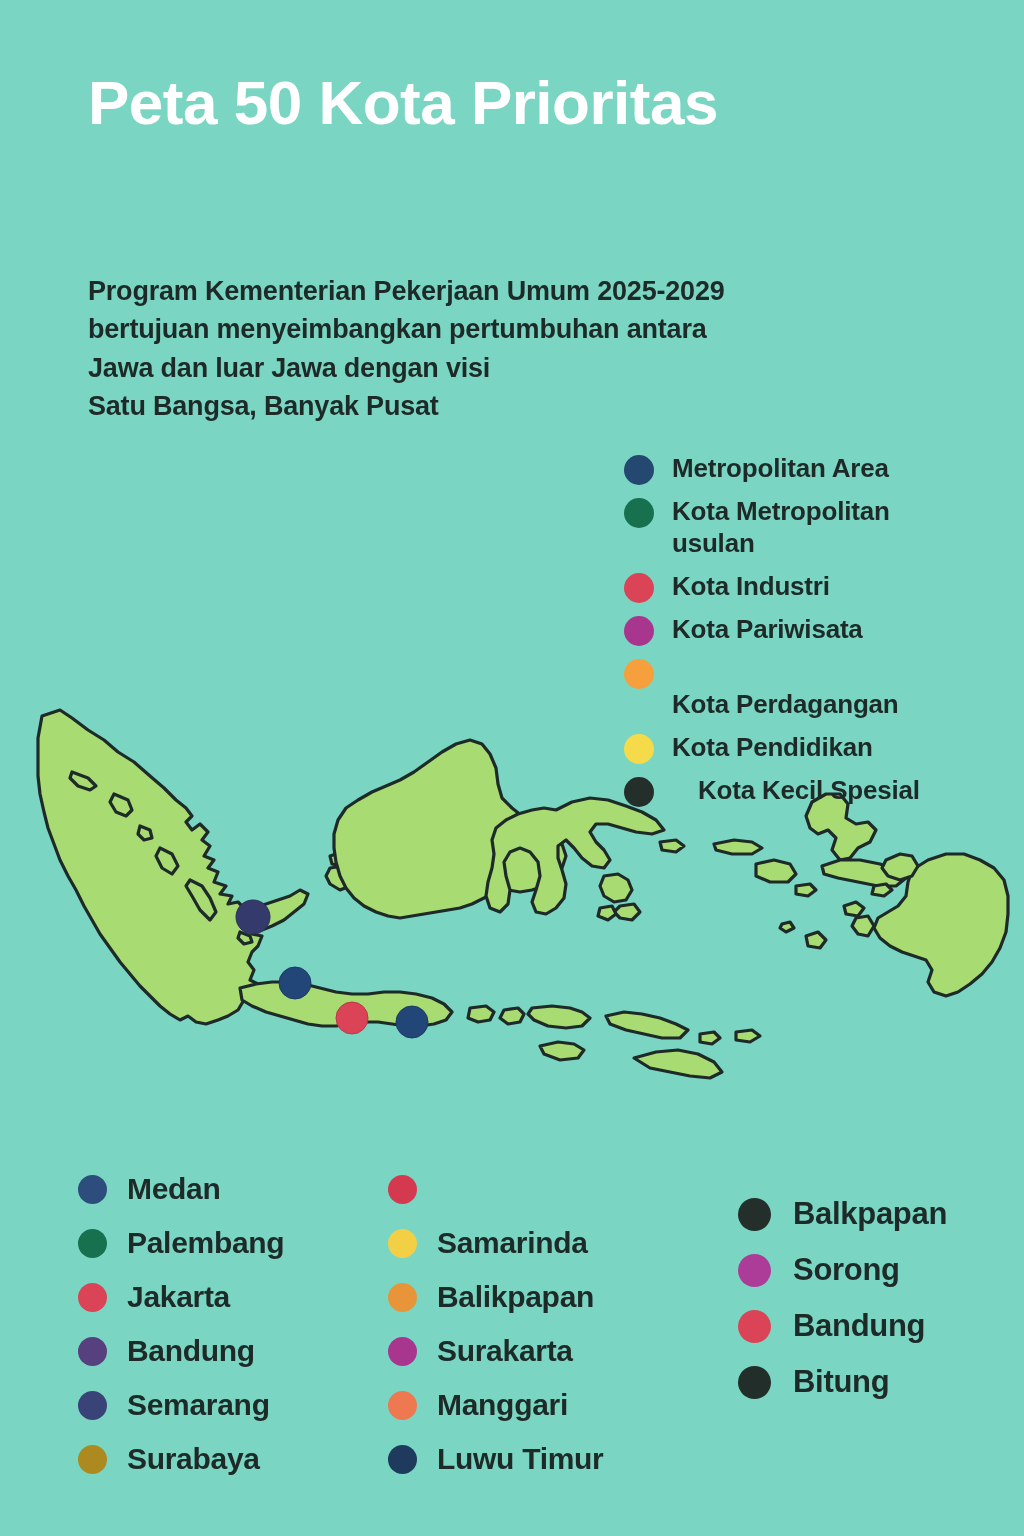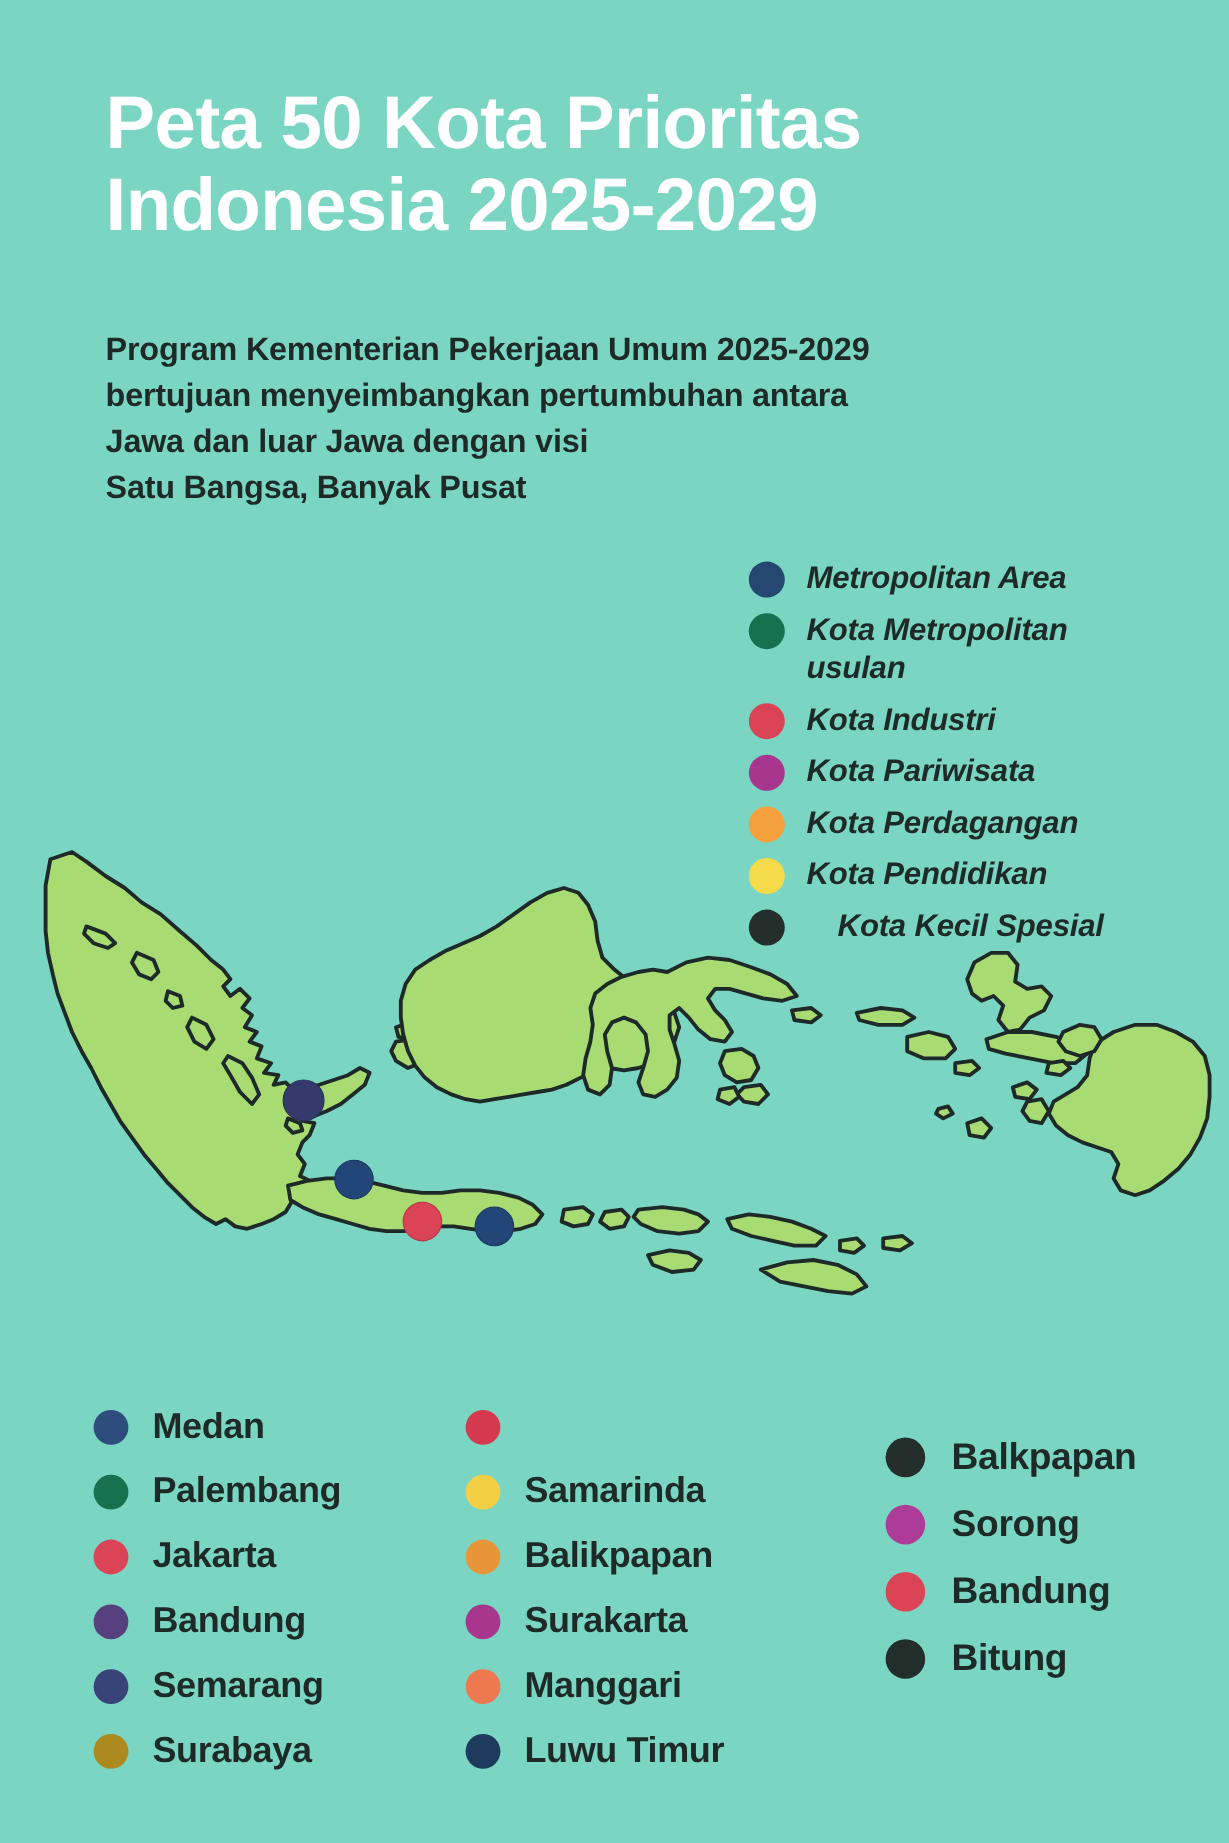--- a/index.html
+++ b/index.html
@@ -42,23 +42,22 @@
     line-height: 1.42;
     color: #1E2A28;
     letter-spacing: -0.2px;
   }
   .subtitle div { white-space: nowrap; }
 
   
   .legend {
     position: absolute;
     left: 624px;
-    top: 466px;
+    top: 453px;
     width: 380px;
-    font-style: italic;
   }
   .legend-row {
     display: flex;
     align-items: flex-start;
     margin-bottom: 11px;
     position: relative;
     z-index: 5;
   }
   .legend-dot {
     width: 30px;
@@ -126,21 +125,20 @@
     font-size: 31px;
   }
 </style>
 </head>
 <body>
 
 <div id="page">
 
   <div class="title">
     <div>Peta 50 Kota Prioritas</div>
-    <div>Indonesia 2025-2029</div>
   </div>
 
   <div class="subtitle">
     <div>Program Kementerian Pekerjaan Umum 2025-2029</div>
     <div>bertujuan menyeimbangkan pertumbuhan antara</div>
     <div>Jawa dan luar Jawa dengan visi</div>
     <div>Satu Bangsa, Banyak Pusat</div>
   </div>
 
   <div class="map-wrap">
@@ -218,21 +216,21 @@
       <div class="legend-row">
         <span class="legend-dot" style="background: rgb(219, 68, 86);"></span>
         <span class="legend-label" style="white-space: nowrap;">Kota Industri</span>
       </div>
       <div class="legend-row">
         <span class="legend-dot" style="background: rgb(168, 54, 143);"></span>
         <span class="legend-label" style="white-space: nowrap;">Kota Pariwisata</span>
       </div>
       <div class="legend-row">
         <span class="legend-dot" style="background: rgb(245, 160, 60);"></span>
-        <span class="legend-label" style="white-space: nowrap;">Kota Perdagangan</span>
+        <span class="legend-label" style="white-space: nowrap; margin-top: 32px;">Kota Perdagangan</span>
       </div>
       <div class="legend-row">
         <span class="legend-dot" style="background: rgb(245, 219, 74);"></span>
         <span class="legend-label" style="white-space: nowrap;">Kota Pendidikan</span>
       </div>
       <div class="legend-row">
         <span class="legend-dot" style="background: rgb(36, 47, 43);"></span>
         <span class="legend-label" style="white-space: nowrap; margin-left: 44px;">Kota Kecil Spesial</span>
       </div>
     </div>

